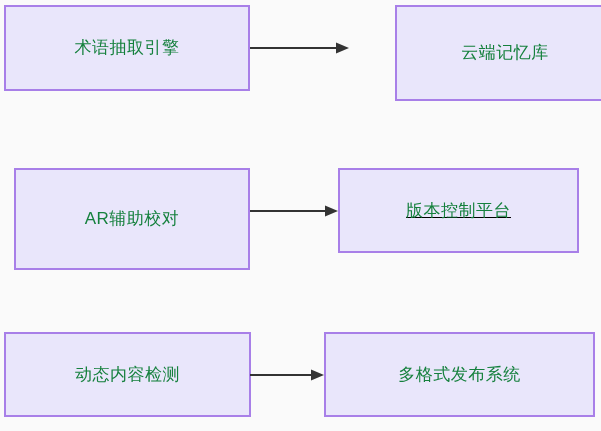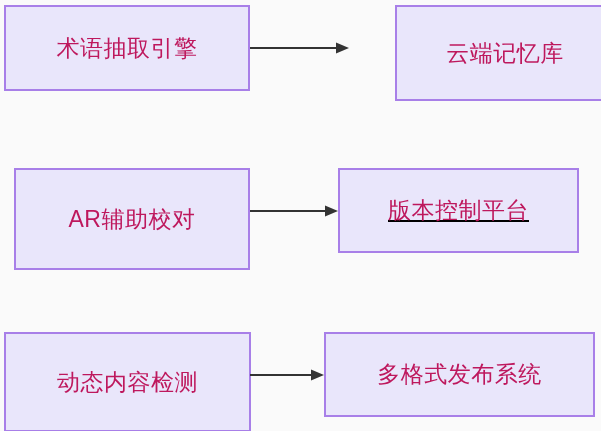--- a/index.html
+++ b/index.html
@@ -28,22 +28,22 @@
     position: absolute;
     box-sizing: border-box;
     background: #e9e6fb;
     border: 2px solid #a87fe8;
     display: flex;
     align-items: center;
     justify-content: center;
     text-align: center;
   }
   .node-label {
-    color: #be185d;
-    font-size: 23px;
+    color: #15803d;
+    font-size: 17px;
     line-height: 1.25;
     letter-spacing: 0.5px;
     white-space: nowrap;
   }
   .edge-arrow {
     position: absolute;
     height: 14px;
     overflow: visible;
   }
   .edge-arrow svg {
@@ -55,21 +55,21 @@
   #node-term-extraction-engine { left: 4px;   top: 5px;   width: 246px; height: 86px; }
   #edge-1                      { left: 250px; top: 41px;  width: 100px; }
   #node-cloud-memory-bank      { left: 350px; top: 5px;   width: 220px; height: 96px; margin-left: 45px; }
   
   #row-2 { top: 160px; height: 100px; }
   #node-ar-assisted-proofread  { left: 14px;  top: 8px;   width: 236px; height: 102px; }
   #edge-2                      { left: 250px; top: 44px;  width: 89px;  }
   #node-version-control-platform { left: 338px; top: 8px; width: 241px; height: 85px; text-decoration: underline; }
   
   #row-3 { top: 324px; height: 107px; }
-  #node-dynamic-content-detect { left: 4px;   top: 8px;   width: 247px; height: 100px; align-items: center; }
+  #node-dynamic-content-detect { left: 4px;   top: 8px;   width: 247px; height: 85px; align-items: center; }
   #edge-3                      { left: 250px; top: 44px;  width: 75px;  }
   #node-multiformat-publishing { left: 324px; top: 8px;   width: 271px; height: 85px; align-items: center; }
 </style>
 </head>
 <body>
 
 <div id="diagram-canvas">
 
   <div class="flow-row" id="row-1">
 

